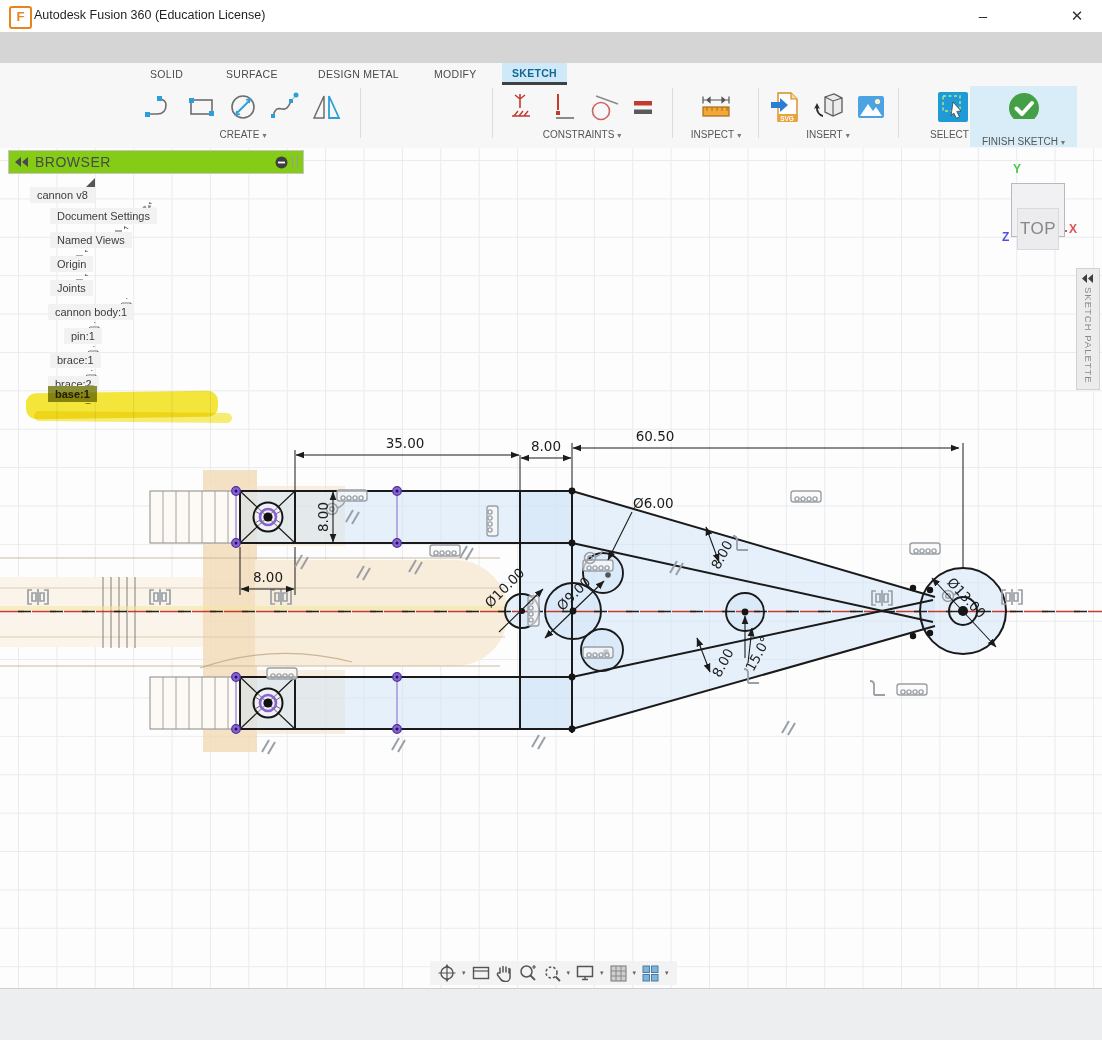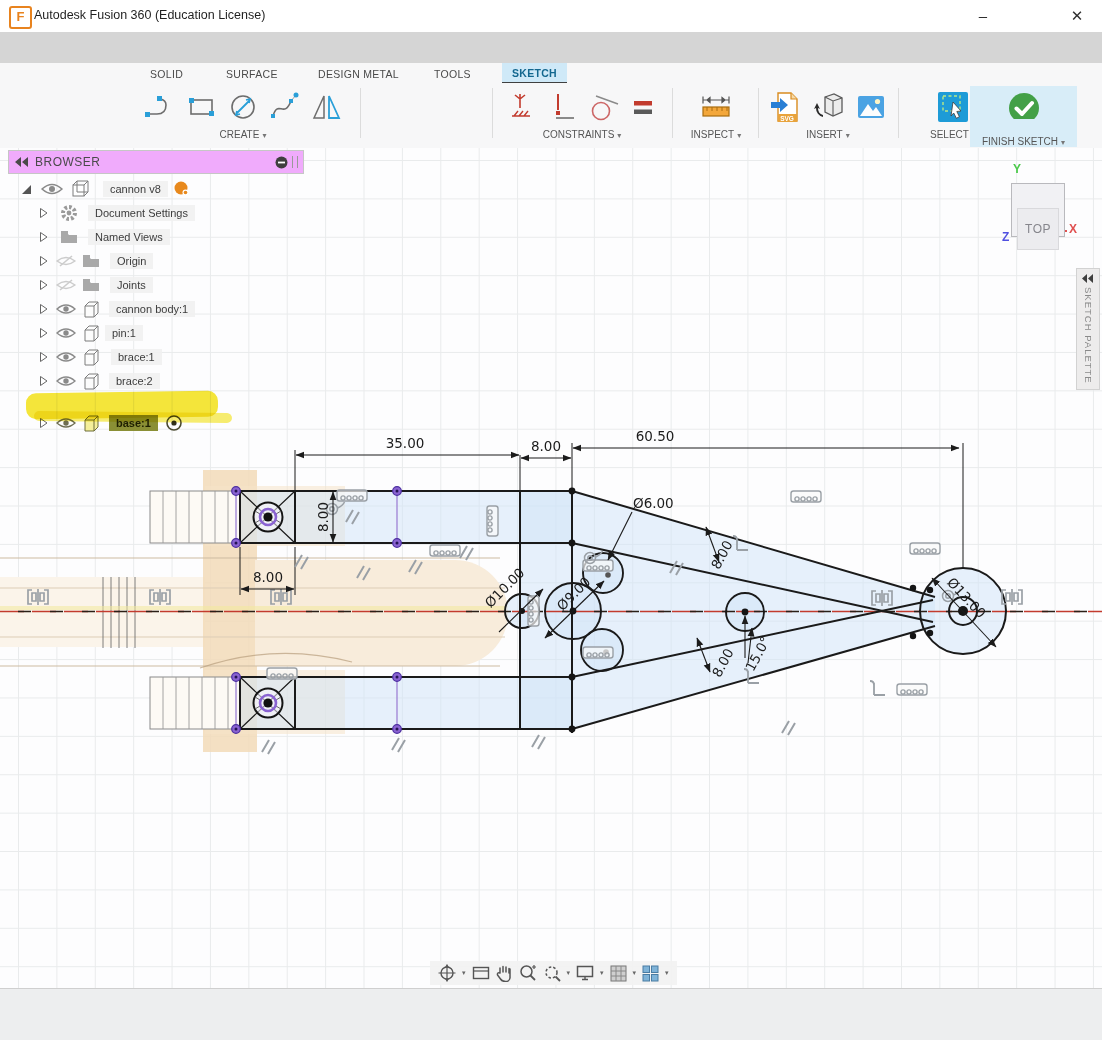--- a/index.html
+++ b/index.html
@@ -19,51 +19,51 @@
   .qcaret{top:43px;font-size:8px;color:#555;}
   #tabstrip{left:196px;top:32px;width:660px;height:31px;background:#e9e9e9;display:flex;align-items:center;justify-content:center;}
   #tabstrip .doclabel{font-size:11.5px;color:#333;margin-left:6px;}
   #tabclose{left:836px;top:38px;width:18px;height:18px;color:#777;font-size:14px;text-align:center;line-height:18px;}
   #newtab{left:858px;top:32px;width:28px;height:31px;background:#c9c9c9;color:#3f3f3f;font-size:17px;text-align:center;line-height:29px;}
   #avatar{left:1060px;top:34px;width:27px;height:27px;border-radius:50%;background:#fafafa;
           color:#555;font-size:10.5px;font-weight:bold;text-align:center;line-height:27px;}
   
   #ribbon{left:0;top:63px;width:1102px;height:85px;background:#f7f7f8;border-bottom:1px solid #d2d2d2;}
   .rtab{top:0;height:22px;line-height:22px;font-size:10.5px;color:#4a4a4a;padding:0 10px;letter-spacing:.3px;}
-  .rtab.active{background:#cfe9f8;color:#13678f;border-bottom:1px solid #404040;font-weight:bold;height:19px;line-height:20px;}
+  .rtab.active{background:#cfe9f8;color:#13678f;border-bottom:3px solid #404040;font-weight:bold;height:19px;line-height:20px;}
   #designbtn{left:14px;top:15px;width:104px;height:50px;background:#fbfbfb;border:1px solid #c9c9c9;border-radius:3px;
              font-size:11px;font-weight:bold;color:#3f3f3f;display:flex;align-items:center;justify-content:center;gap:5px;}
   .rgroup{top:23px;height:58px;display:flex;flex-direction:column;align-items:center;}
   .ricons{display:flex;gap:10px;align-items:center;height:42px;}
   .rlabel{font-size:10px;color:#555;margin-top:1px;white-space:nowrap;}
   .caret{font-size:8px;color:#777;margin-left:3px;}
   .rsep{top:25px;width:1px;height:50px;background:#dcdcdc;}
   #finishpanel{left:970px;top:23px;width:107px;height:61px;background:#d8edf8;display:flex;flex-direction:column;align-items:center;gap:16px;}
   
   #canvas{left:0;top:148px;width:1102px;height:840px;background-color:#fdfdfe;
     background-image:linear-gradient(to right,#e9ebec 1px,transparent 1px),
                      linear-gradient(to bottom,#e9ebec 1px,transparent 1px);
     background-size:38.4px 38.4px;background-position:18px 12px;}
   
   #browser{left:8px;top:150px;width:296px;}
-  #browser-header{position:relative;height:22px;background:#f0abfc;border:1px solid #c6c6c6;
-     display:flex;align-items:center;font-size:12px;color:#4a4a4a;letter-spacing:.5px;}
-  .brow{position:absolute;height:22px;display:flex;align-items:center;}
+  #browser-header{position:relative;height:22px;background:#84cc16;border:1px solid #c6c6c6;
+     display:flex;align-items:center;font-size:14px;color:#4a4a4a;letter-spacing:.5px;}
+  .brow{position:absolute;height:22px;display:flex;align-items:flex-end;flex-direction:column;}
   .bchip{background:rgba(240,240,240,.88);padding:2px 7px;font-size:11px;color:#3c3c3c;white-space:nowrap;}
   .exp-o{width:8px;height:10px;}
   .rootexp{width:0;height:0;border-bottom:9px solid #555;border-left:9px solid transparent;}
   #hl1,#hl2{mix-blend-mode:multiply;background:#f4e20e;}
   #hl1{left:26px;top:392px;width:192px;height:26px;border-radius:10px;opacity:.82;transform:rotate(-.8deg);}
   #hl2{left:34px;top:412px;width:198px;height:10px;border-radius:5px;opacity:.6;transform:rotate(.6deg);}
   .base-label{background:#8a8f35;color:#1f2000;font-weight:bold;}
   
   #viewcube{left:1011px;top:183px;width:52px;height:52px;background:#f1f1f4;border:1.5px solid #b9b9bd;
             display:flex;align-items:center;justify-content:center;}
   #viewcube .inner{border:1px solid #d9d9dc;background:#ececef;width:40px;height:40px;display:flex;align-items:center;justify-content:center;
-            font-size:12px;color:#86868c;letter-spacing:.5px;margin-top:38px;}
+            font-size:17px;color:#86868c;letter-spacing:.5px;margin-top:38px;}
   .axis{font-size:12px;font-weight:bold;}
   
   #palette{left:1076px;top:268px;width:22px;height:120px;background:#edecec;border:1px solid #d2d2d2;
            display:flex;flex-direction:column;align-items:center;}
   #palette .vtext{writing-mode:vertical-rl;font-size:9.5px;color:#8a8a8a;letter-spacing:1px;margin-top:4px;}
   
   #commentsbar{left:8px;top:961px;width:296px;height:22px;background:#f4f4f4;border:1px solid #c9c9c9;
                display:flex;align-items:center;font-size:10.5px;color:#666;letter-spacing:.5px;}
   #navbar{left:430px;top:961px;height:24px;display:flex;align-items:center;gap:6px;background:rgba(242,242,242,.92);padding:0 8px;}
   .ncaret{font-size:7px;color:#666;}
@@ -147,21 +147,21 @@
       <circle cx="9.5" cy="17.5" r="2" fill="#5a5e63"></circle>
     </svg>
     <div class="abs" style="left:1031px;top:38px;width:19px;height:19px;border-radius:50%;background:#5a5e63;color:#fff;font-size:12px;font-weight:bold;text-align:center;line-height:19px;">?</div>
     <div id="avatar" class="abs">CL</div>
   </div>
 
   <div id="ribbon" class="abs">
     <div class="abs rtab" style="left:140px">SOLID</div>
     <div class="abs rtab" style="left:216px">SURFACE</div>
     <div class="abs rtab" style="left:308px">DESIGN METAL</div>
-    <div class="abs rtab" style="left:424px">TOOLS</div>
+    <div class="abs rtab" style="left:424px">MODIFY</div>
     <div class="abs rtab active" style="left:502px">SKETCH</div>
 
     <div class="abs rgroup" style="left:130px;width:226px">
       <div class="ricons">
         <svg width="32" height="32">
           <path d="M4,23 h10 q9,0 9,-9 q0,-5 -6,-6" fill="none" stroke="#6d6d6d" stroke-width="1.6"></path>
           <rect x="2" y="21" width="5" height="5" fill="#2a9fd8"></rect>
             <rect x="14" y="5" width="5" height="5" fill="#2a9fd8"></rect>
         </svg>
         <svg width="32" height="32">
@@ -573,21 +573,21 @@
     <svg class="exp-o" width="8" height="10">
         <path d="M.5,.5 L7,5 L.5,9.5 z" fill="#fff" stroke="#666"></path>
       </svg>
     <svg width="20" height="14" style="margin-left:8px">
       <path d="M1,7 Q10,-1 19,7 Q10,15 1,7 z" fill="none" stroke="#8a8a8a" stroke-width="1.4"></path>
         <circle cx="10" cy="7" r="2.7" fill="#8a8a8a"></circle>
     </svg>
     <svg width="19" height="18" style="margin-left:6px">
       <path d="M3,6 l4,-4 h9 v11 l-4,4 h-9 z M3,6 h9 v11 M12,6 l4,-4" fill="#fcfcfc" stroke="#7d7d7d"></path>
     </svg>
-    <span class="bchip" style="margin-left:4px">pin:1</span>
+    <span class="bchip" style="margin-left:24px">pin:1</span>
   </div>
   <div class="abs brow" style="left:40px;top:346px">
     <svg class="exp-o" width="8" height="10">
         <path d="M.5,.5 L7,5 L.5,9.5 z" fill="#fff" stroke="#666"></path>
       </svg>
     <svg width="20" height="14" style="margin-left:8px">
       <path d="M1,7 Q10,-1 19,7 Q10,15 1,7 z" fill="none" stroke="#8a8a8a" stroke-width="1.4"></path>
         <circle cx="10" cy="7" r="2.7" fill="#8a8a8a"></circle>
     </svg>
     <svg width="19" height="18" style="margin-left:6px">
@@ -602,21 +602,21 @@
     <svg width="20" height="14" style="margin-left:8px">
       <path d="M1,7 Q10,-1 19,7 Q10,15 1,7 z" fill="none" stroke="#8a8a8a" stroke-width="1.4"></path>
         <circle cx="10" cy="7" r="2.7" fill="#8a8a8a"></circle>
     </svg>
     <svg width="19" height="18" style="margin-left:6px">
       <path d="M3,6 l4,-4 h9 v11 l-4,4 h-9 z M3,6 h9 v11 M12,6 l4,-4" fill="#fcfcfc" stroke="#7d7d7d"></path>
     </svg>
     <span class="bchip" style="margin-left:8px">brace:2</span>
   </div>
 
-  <div class="abs brow" style="left:40px;top:412px">
+  <div class="abs brow" style="left:40px;top:382px">
     <svg class="exp-o" width="8" height="10">
         <path d="M.5,.5 L7,5 L.5,9.5 z" fill="#fff" stroke="#666"></path>
       </svg>
     <svg width="20" height="14" style="margin-left:8px">
       <path d="M1,7 Q10,-1 19,7 Q10,15 1,7 z" fill="none" stroke="#6e6e52" stroke-width="1.4"></path>
         <circle cx="10" cy="7" r="2.7" fill="#6e6e52"></circle>
     </svg>
     <svg width="19" height="18" style="margin-left:6px">
       <path d="M3,6 l4,-4 h9 v11 l-4,4 h-9 z M3,6 h9 v11 M12,6 l4,-4" fill="#f4ef9a" stroke="#6e6e3a"></path>
     </svg>

